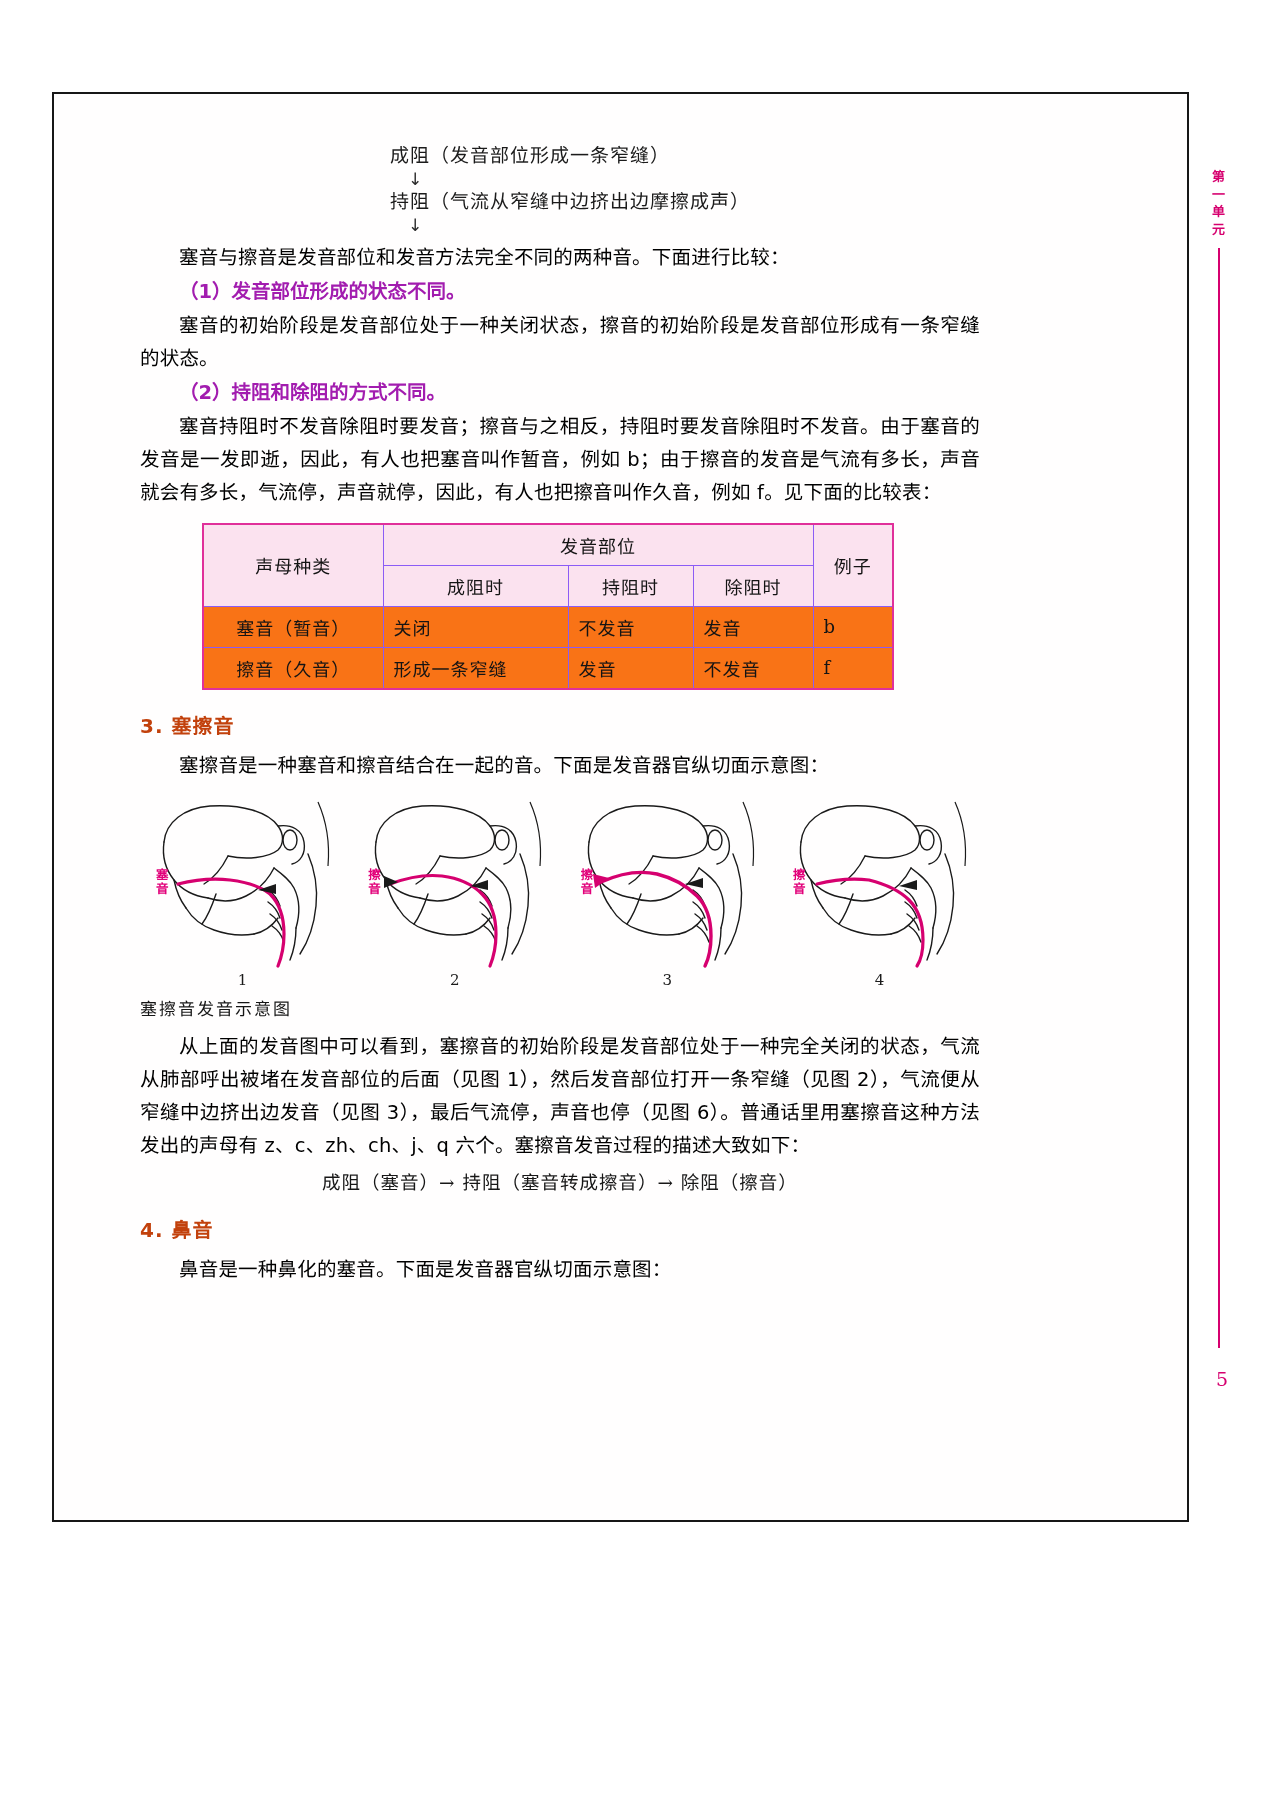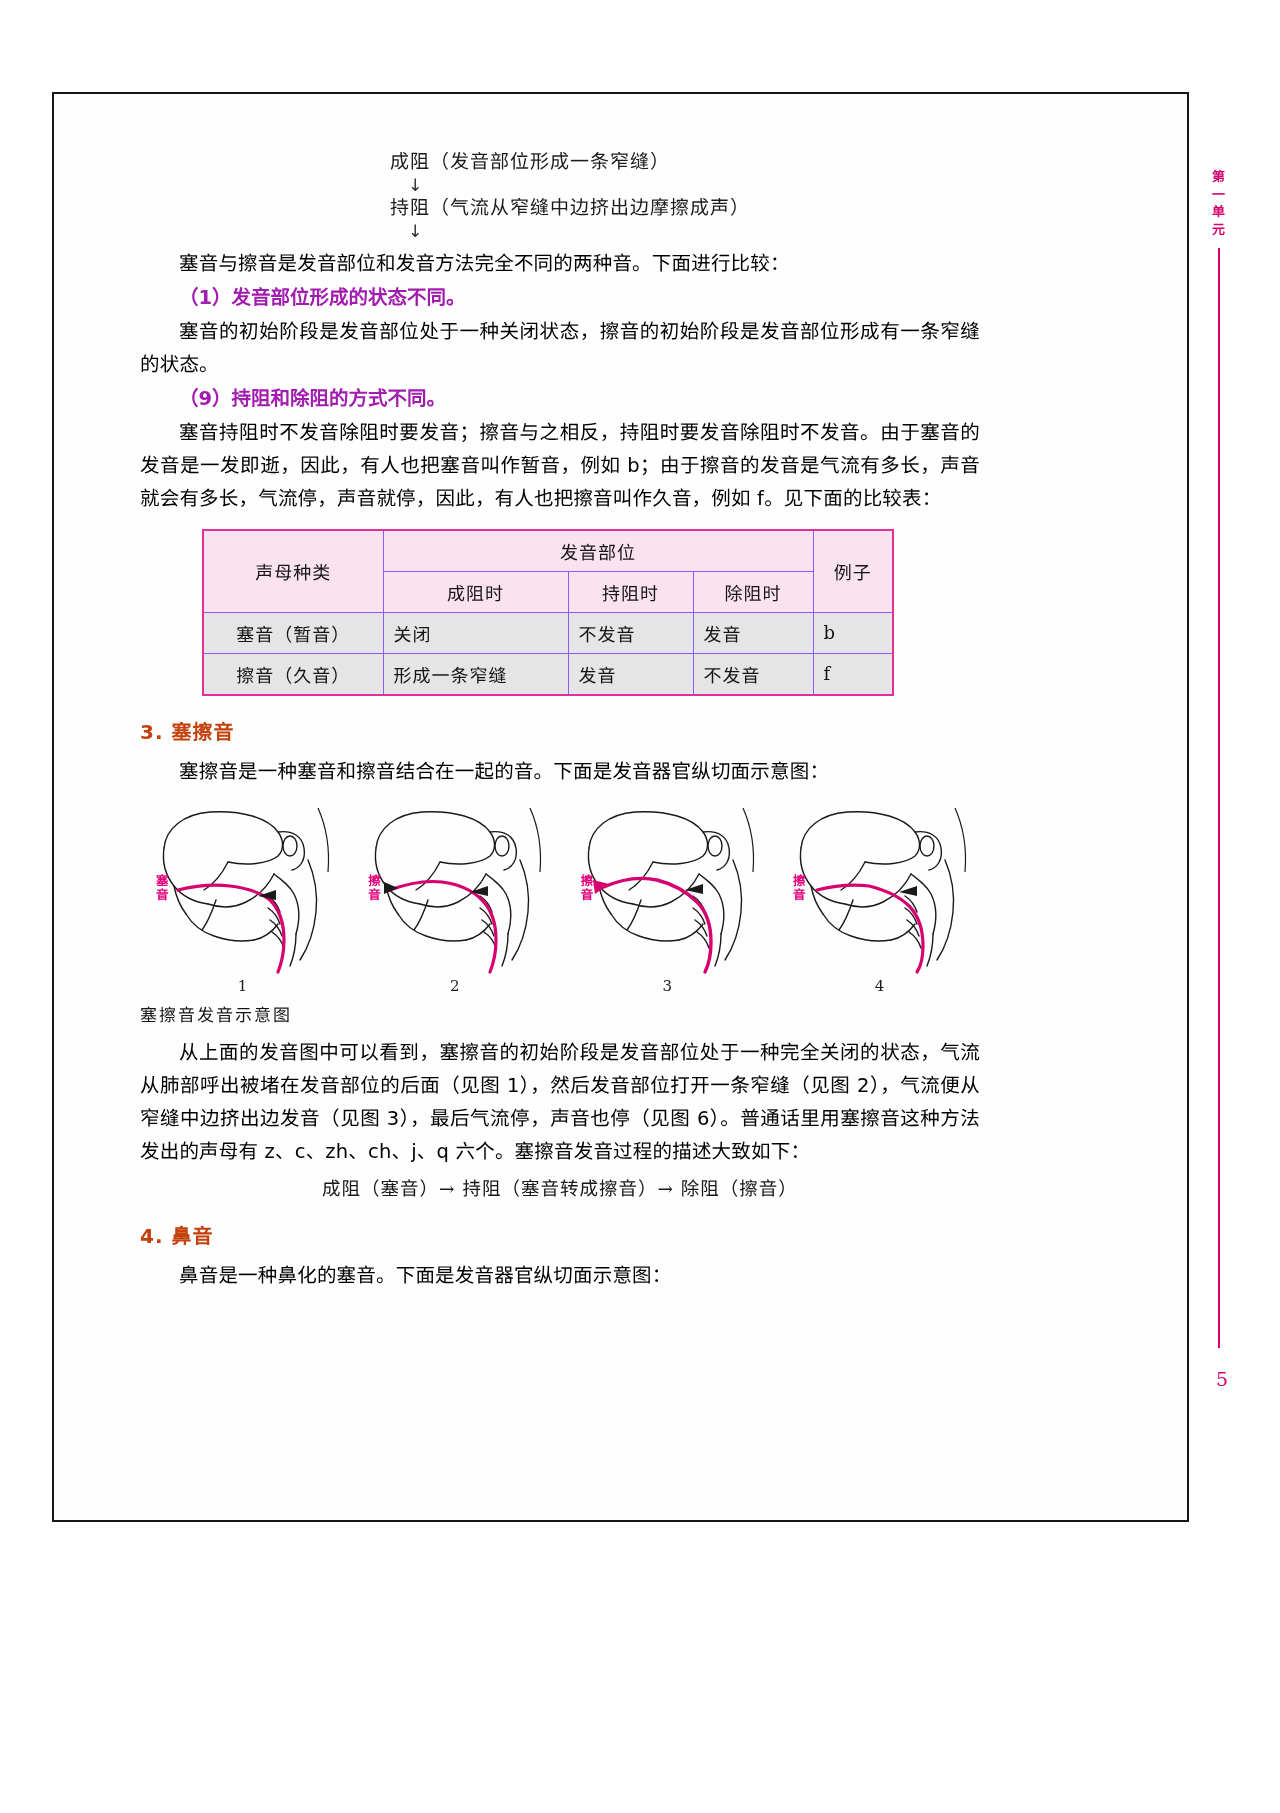--- a/index.html
+++ b/index.html
@@ -64,21 +64,21 @@
     top: 1368px;
     font-size: 19px;
     color: #d6006f;
     font-family: "DejaVu Serif", "Liberation Serif", serif;
   }
 
   
   .content {
     position: absolute;
     left: 140px;
-    top: 150px;
+    top: 144px;
     width: 840px;
   }
 
   
   .flow {
     text-align: left;
     margin: 0 0 4px 0;
     padding-left: 250px;
   }
   .flow-line {
@@ -147,21 +147,21 @@
     color: #141414;
     letter-spacing: 1px;
     height: 36px;
     padding: 2px 10px;
   }
   table.cmp thead th {
     background: #fbe2ef;
     text-align: center;
   }
   table.cmp tbody td {
-    background: #e5e5e5;
+    background: #f97316;
     text-align: left;
   }
   table.cmp tbody td.c-center { text-align: center; }
   .col-kind  { width: 180px; }
   .col-a     { width: 185px; }
   .col-b     { width: 125px; }
   .col-c     { width: 120px; }
   .col-ex    { width: 80px; }
   .lat-cell {
     font-family: "DejaVu Sans", "Liberation Sans", sans-serif;
@@ -242,21 +242,21 @@
     <div class="flow">
       <div class="flow-line">成阻（发音部位形成一条窄缝）</div>
       <div class="flow-arrow">↓</div>
       <div class="flow-line">持阻（气流从窄缝中边挤出边摩擦成声）</div>
       <div class="flow-arrow">↓</div>
     </div>
 
     <p class="body-p indent">塞音与擦音是发音部位和发音方法完全不同的两种音。下面进行比较：</p>
     <p class="sub-head">（1）发音部位形成的状态不同。</p>
     <p class="body-p indent">塞音的初始阶段是发音部位处于一种关闭状态，擦音的初始阶段是发音部位形成有一条窄缝的状态。</p>
-    <p class="sub-head">（9）持阻和除阻的方式不同。</p>
+    <p class="sub-head">（2）持阻和除阻的方式不同。</p>
     <p class="body-p indent">塞音持阻时不发音除阻时要发音；擦音与之相反，持阻时要发音除阻时不发音。由于塞音的发音是一发即逝，因此，有人也把塞音叫作暂音，例如 b；由于擦音的发音是气流有多长，声音就会有多长，气流停，声音就停，因此，有人也把擦音叫作久音，例如 f。见下面的比较表：</p>
 
     <div class="table-wrap">
       <table class="cmp">
         <colgroup>
           <col class="col-kind">
             <col class="col-a">
             <col class="col-b">
             <col class="col-c">
             <col class="col-ex">

